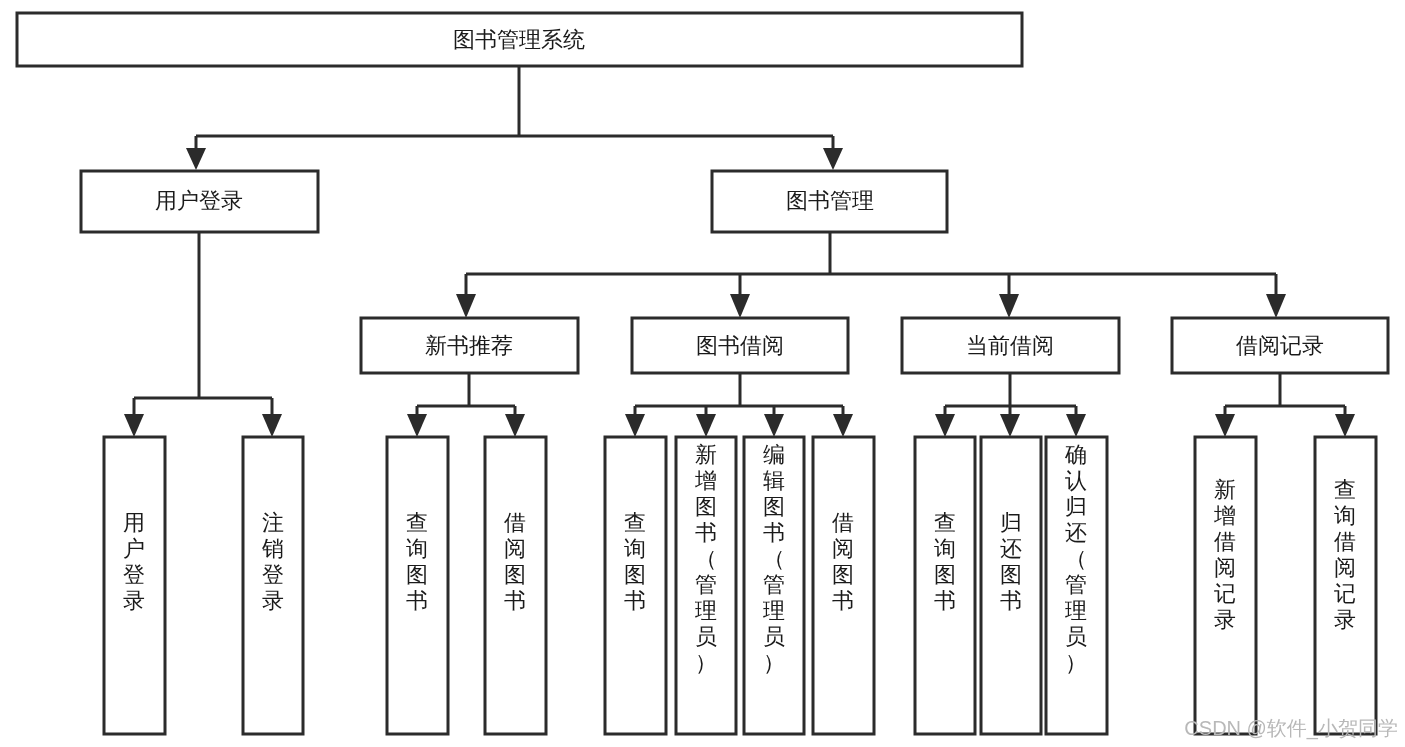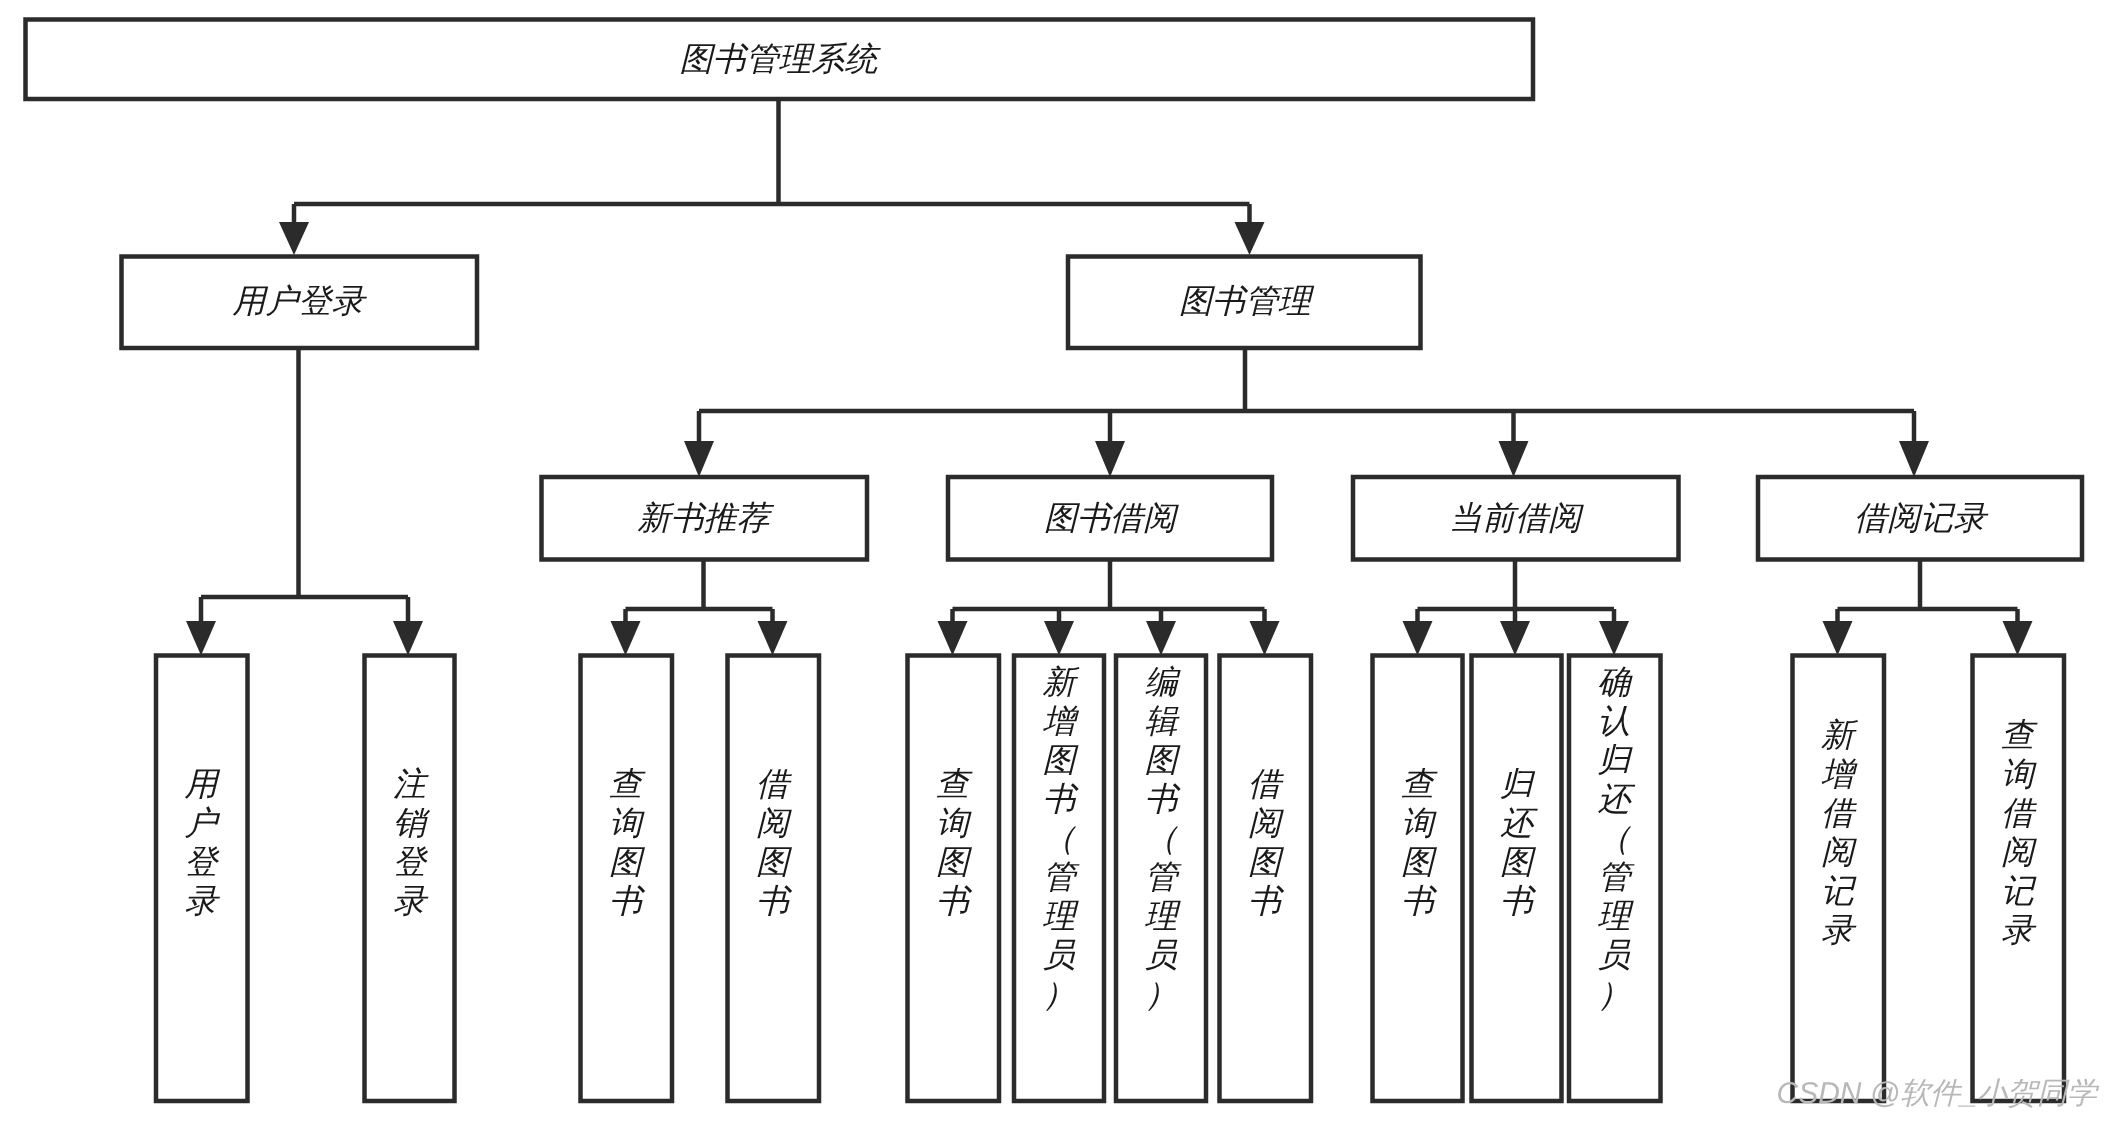--- a/index.html
+++ b/index.html
@@ -13,21 +13,20 @@
     font-family: "Liberation Sans", "DejaVu Sans", sans-serif;
     overflow: hidden;
     position: relative;
   }
   #diagram-root {
     position: absolute;
     left: 0;
     top: 0;
     width: 1405px;
     height: 747px;
-    font-style: italic;
   }
   svg {
     display: block;
   }
   .node-box {
     fill: #ffffff;
     stroke: #2b2b2b;
     stroke-width: 3;
   }
   .connector {

